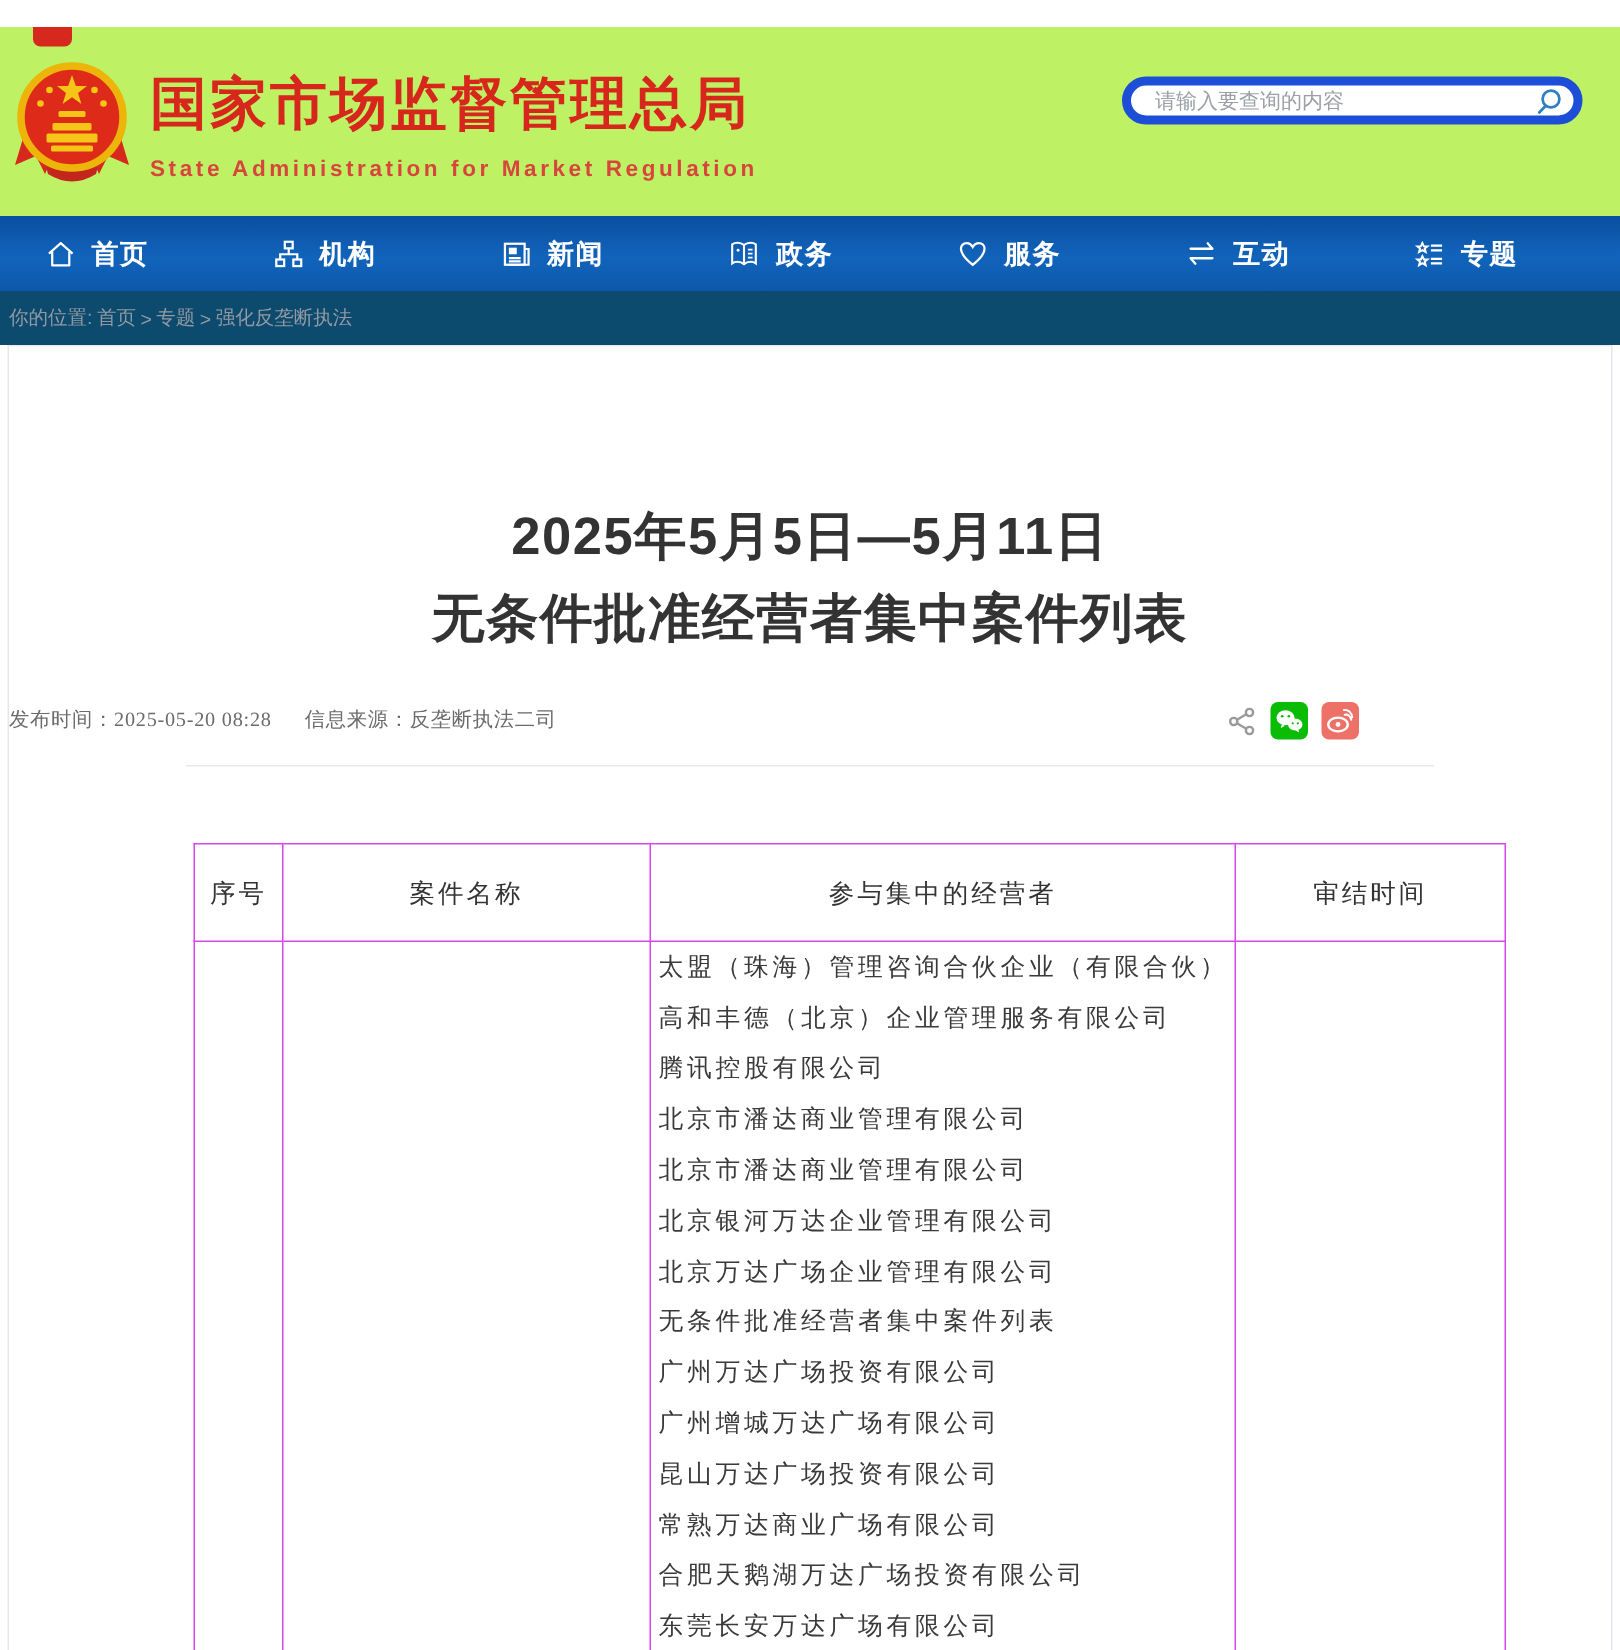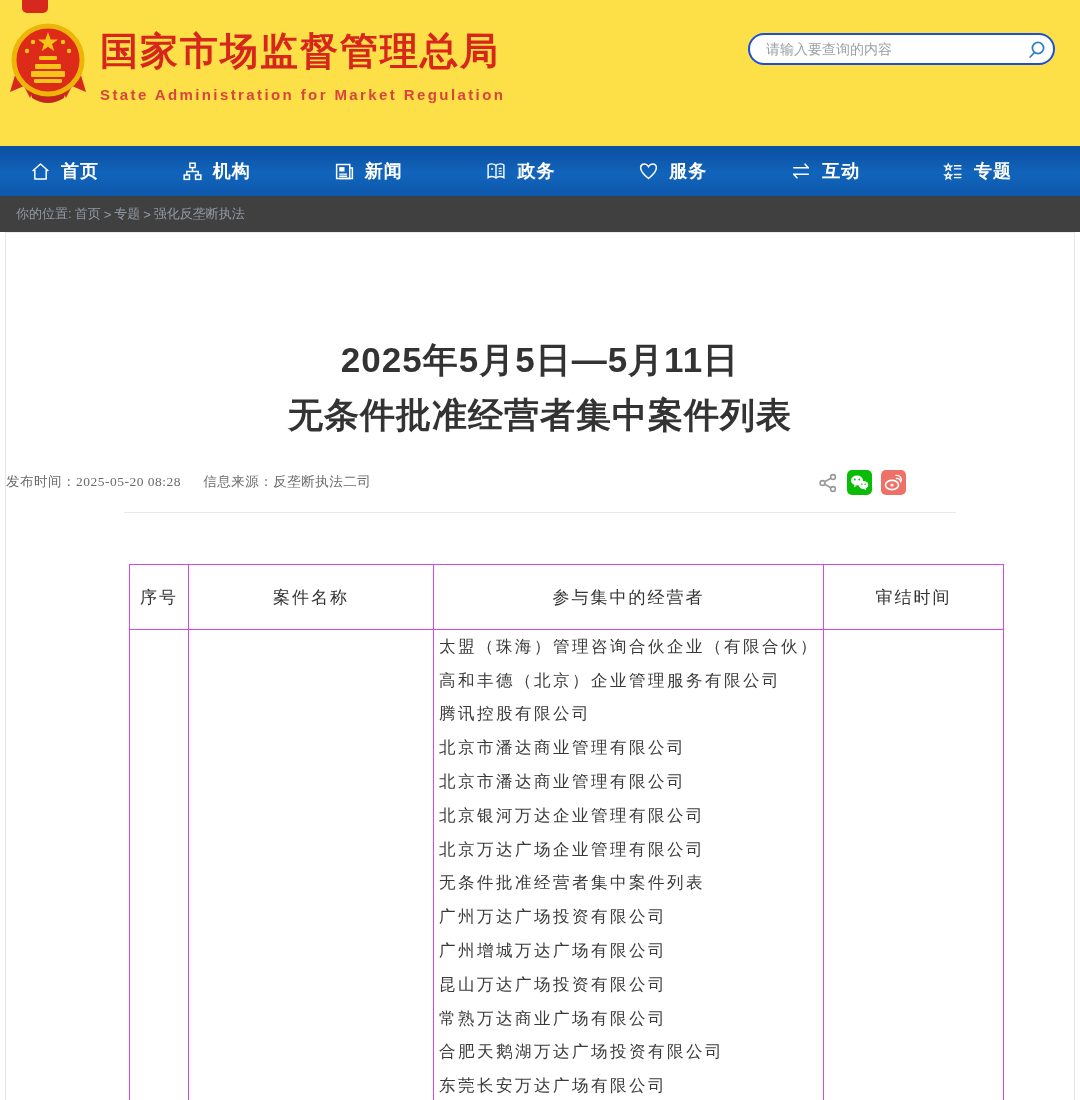--- a/index.html
+++ b/index.html
@@ -1,48 +1,48 @@
 <!DOCTYPE html>
 <html><head>
 <meta charset="utf-8">
 <style>
   * { margin:0; padding:0; box-sizing:border-box; }
   html,body { width:1080px; height:1100px; overflow:hidden; background:#fff;
               font-family:"Liberation Sans", sans-serif; }
 
   
-  .site-header { position:relative; height:146px; background:#fde047; }
+  .site-header { position:relative; height:126px; background:#bef264;margin-top:18px; }
   .top-red-mark { position:absolute; left:22px; top:0; width:26px; height:13px;
                   background:#d7281e; border-radius:0 0 5px 5px; }
   .emblem { position:absolute; left:8px; top:20px; }
   .brand { position:absolute; left:100px; top:26px; }
   .brand-title { color:#d7261c; font-size:38px; font-weight:bold; letter-spacing:2px; }
   .brand-sub { color:#d8453c; font-size:15px; letter-spacing:2.4px; margin-top:9px;
                font-weight:bold; }
   .search-box { position:absolute; right:25px; top:33px; width:307px; height:32px;
-                border:2px solid #1d4ed8; border-radius:17px; display:flex;
+                border:6px solid #1d4ed8; border-radius:17px; display:flex;
                 align-items:center; background:#fff; }
   .search-box input { flex:1; border:none; outline:none; font-size:14px;
                       padding:0 6px 0 16px; color:#444; background:transparent;
                       font-family:"Liberation Sans", sans-serif; }
   .search-box input::placeholder { color:#9aa0a6; }
   .search-btn { width:34px; height:28px; display:flex; align-items:center;
                 justify-content:center; cursor:pointer; background:none; border:none; }
 
   
   .main-nav { height:50px; background:linear-gradient(180deg,#0b4fa0 0%,#1164bb 55%,#0d58ac 100%);
               display:flex; align-items:center; justify-content:space-between;
               padding:0 68px 0 30px; }
   .nav-item { display:flex; align-items:center; gap:10px; color:#fff; font-size:18px;
               font-weight:bold; cursor:pointer; letter-spacing:1px; }
   .nav-item svg { display:block; }
 
   
-  .breadcrumb { height:36px; background:#404040; display:flex; align-items:center;
-                padding-left:16px; font-size:13px; color:#9399a3; }
+  .breadcrumb { height:36px; background:#0c4a6e; display:flex; align-items:center;
+                padding-left:6px; font-size:13px; color:#9399a3; }
   .breadcrumb span { margin-right:3px; }
   .crumb-link { cursor:pointer; }
 
   
   .content-card { margin:0 5px; background:#fff; border:1px solid #e4e7ed;
                   border-top:1px solid #e9ecf1; min-height:940px; position:relative; }
   .article-title { margin-top:99px; text-align:center; color:#333; font-size:35px;
                    font-weight:bold; line-height:55px; letter-spacing:1px; }
   .meta-row { position:relative; margin-top:26px; height:30px; }
   .meta-text { font-size:13.5px; color:#6b6b6b; line-height:28px;

